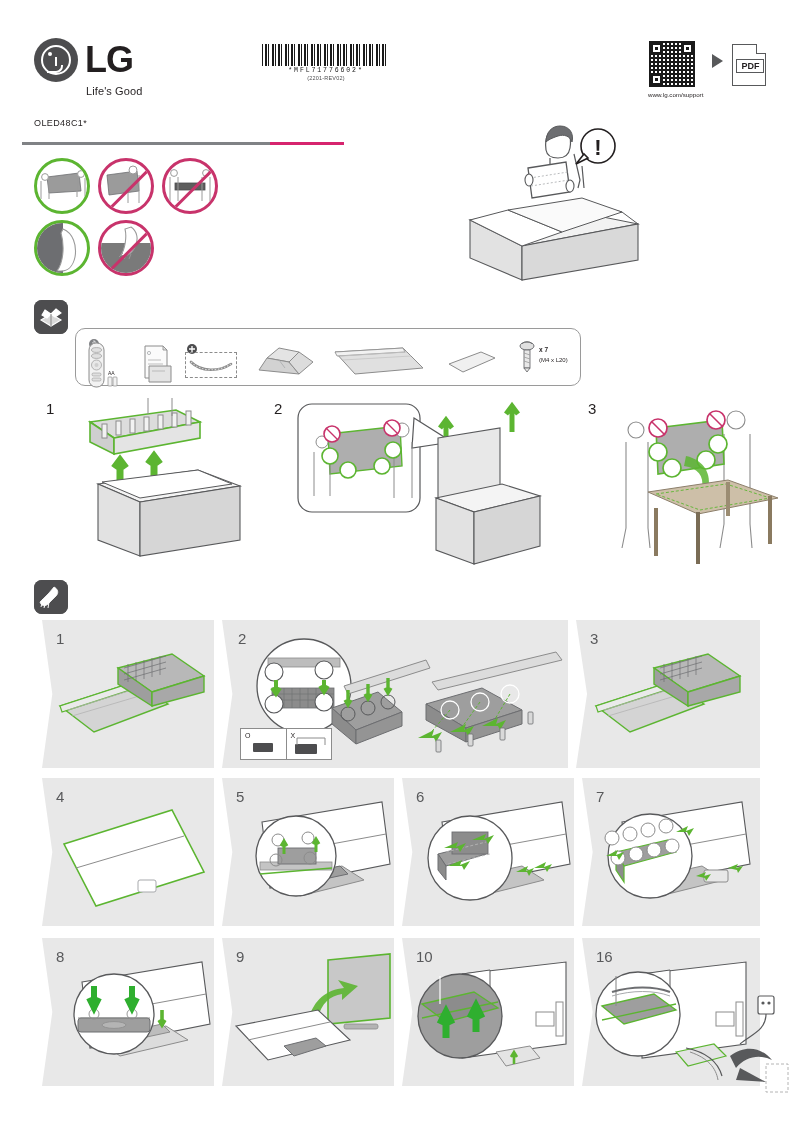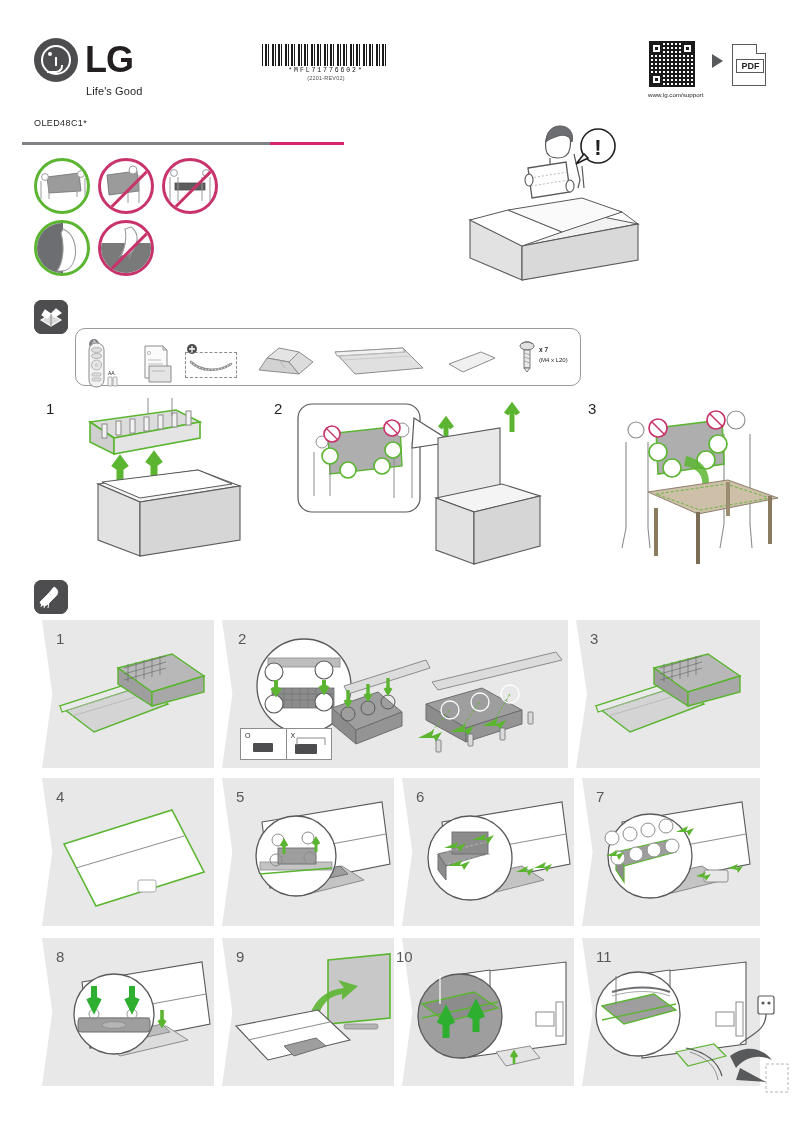--- a/index.html
+++ b/index.html
@@ -911,21 +911,21 @@
       <path d="M74 82 C76 54 90 38 112 36 L106 28 L126 34 L110 48 L110 42 C94 44 84 58 84 82 Z" fill="#5cb531" opacity="0.9"></path>
 
       <polygon points="4,74 86,58 118,88 36,108" fill="#ffffff" stroke="#58595b" stroke-width="1.1"></polygon>
       <path d="M16 88 L98 70" stroke="#8c8c8c" stroke-width="1" fill="none"></path>
       <polygon points="52,94 84,86 94,94 62,104" fill="#9e9e9e" stroke="#6d6e71" stroke-width="1"></polygon>
     </svg>
   </div>
 
   <div class="apanel" style="left:402px; top:938px; width:172px; height:148px;
               clip-path: polygon(0 0, 100% 0, 100% 100%, 0 100%, 6% 50%);"></div>
-  <div class="apanel-num" style="left:396px; top:948px;">10</div>
+  <div class="apanel-num" style="left:416px; top:948px;">10</div>
   <div style="position:absolute; left:410px; top:952px; width:164px; height:128px;">
     <svg width="164" height="128" viewBox="0 0 164 128">
 
       <polygon points="52,22 156,10 156,92 52,106" fill="#ffffff" stroke="#58595b" stroke-width="1.1"></polygon>
       <polygon points="52,22 80,18 80,44 52,48" fill="#ffffff" stroke="#58595b" stroke-width="1"></polygon>
       <rect x="126" y="60" width="18" height="14" fill="#ffffff" stroke="#8c8c8c" stroke-width="1"></rect>
       <rect x="146" y="50" width="7" height="34" fill="#ffffff" stroke="#8c8c8c" stroke-width="1"></rect>
 
       <polygon points="86,100 120,94 130,106 96,114" fill="#e4e4e4" stroke="#8c8c8c" stroke-width="1"></polygon>
       <g stroke="#5cb531" stroke-width="2.6" fill="none">
@@ -938,21 +938,21 @@
       <path d="M30 24 L30 52" stroke="#ffffff" stroke-width="1.2" fill="none"></path>
       <g stroke="#2faf2f" stroke-width="7" fill="none">
         <path d="M36 86 L36 64 M30 72 L36 60 L42 72"></path>
         <path d="M66 80 L66 58 M60 66 L66 54 L72 66"></path>
       </g>
     </svg>
   </div>
 
   <div class="apanel" style="left:582px; top:938px; width:178px; height:148px;
               clip-path: polygon(0 0, 100% 0, 100% 100%, 0 100%, 6% 50%);"></div>
-  <div class="apanel-num" style="left:596px; top:948px;">11</div>
+  <div class="apanel-num" style="left:596px; top:948px;">16</div>
   <div style="position:absolute; left:590px; top:952px; width:200px; height:142px;">
     <svg width="200" height="142" viewBox="0 0 200 142">
       <polygon points="52,22 156,10 156,92 52,106" fill="#ffffff" stroke="#58595b" stroke-width="1.1"></polygon>
       <polygon points="52,22 80,18 80,44 52,48" fill="#ffffff" stroke="#58595b" stroke-width="1"></polygon>
       <rect x="126" y="60" width="18" height="14" fill="#ffffff" stroke="#8c8c8c" stroke-width="1"></rect>
       <rect x="146" y="50" width="7" height="34" fill="#ffffff" stroke="#8c8c8c" stroke-width="1"></rect>
       <polygon points="86,100 124,92 136,104 98,114" fill="#e4e4e4" stroke="#5cb531" stroke-width="1.2"></polygon>
 
       <circle cx="48" cy="62" r="42" fill="#ffffff" stroke="#58595b" stroke-width="1.3"></circle>
       <polygon points="12,54 64,42 86,58 34,72" fill="#9e9e9e" stroke="#5cb531" stroke-width="1.3"></polygon>

